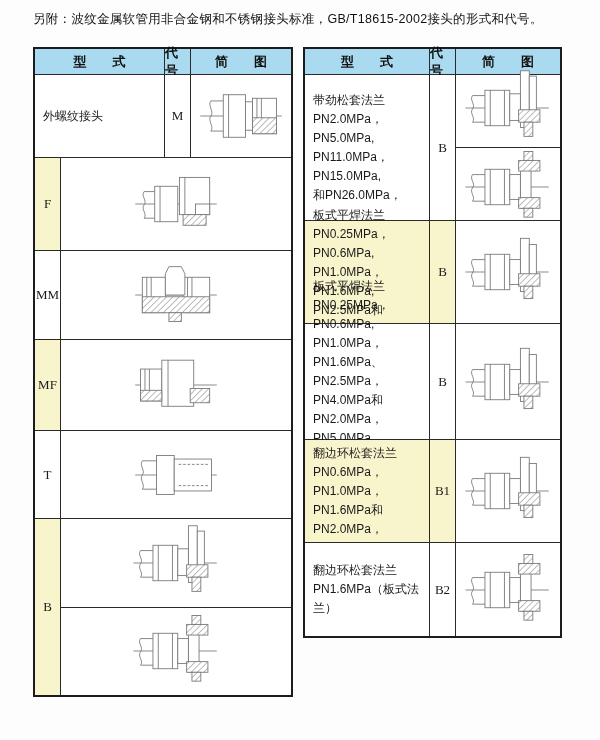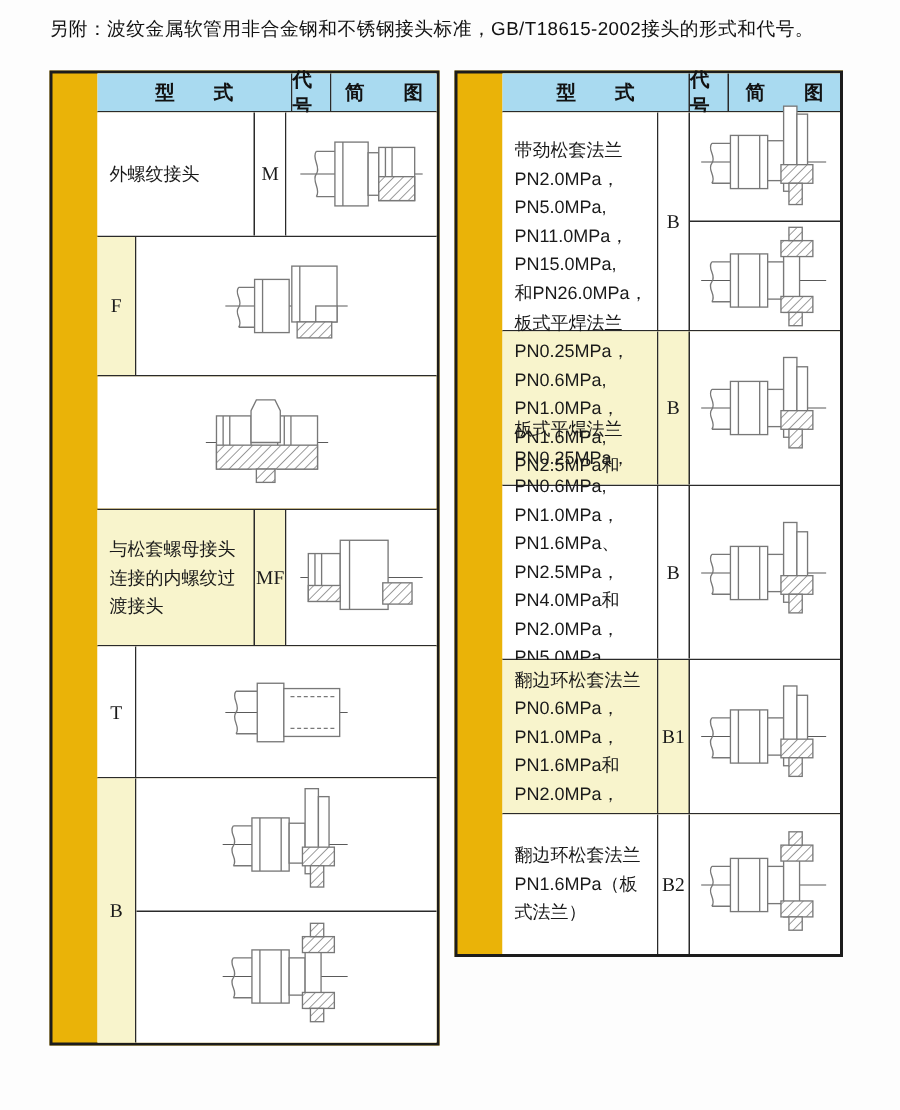--- a/index.html
+++ b/index.html
@@ -9,21 +9,21 @@
     font-family:"Liberation Sans","DejaVu Sans",sans-serif;
     position:relative;
     overflow:hidden;
   }
   .title {
     position:absolute; left:33px; top:11px; width:540px;
     font-size:12.5px; font-weight:normal; color:#111; letter-spacing:0.3px;
   }
   .tbl {
     position:absolute; top:47px;
-    border:2px solid #1c1c1c; background:#eab308;padding-left:30px;
+    border:2px solid #1c1c1c; background:#f97316;
   }
   #left-tbl  { left:33px;  width:260px; }
   #right-tbl { left:303px; width:259px; }
   .tr { display:flex; border-bottom:1px solid #2a2a2a; background:#fff; }
   .tr:last-child { border-bottom:none; }
   .td { border-right:1px solid #2a2a2a; height:100%; background:#fff; }
   .td:last-child { border-right:none; }
   #left-tbl  .td.type { width:130px; }
   #right-tbl .td.type { width:125px; }
   .td.code { width:26px; display:flex; align-items:center; justify-content:center;
@@ -172,29 +172,29 @@
   <div class="tr" style="height:93px">
     <div class="td code hl">F</div>
     <div class="td diagram">
       <svg class="diag" viewBox="0 0 100 88">
           <use href="#d-nut"></use>
         </svg>
     </div>
   </div>
 
   <div class="tr" style="height:89px">
+    <div class="td code">MM</div>
     <div class="td diagram">
       <svg class="diag" viewBox="0 0 100 88">
           <use href="#d-nipple"></use>
         </svg>
     </div>
   </div>
 
   <div class="tr" style="height:91px">
-    <div class="td type hl">与松套螺母接头连接的内螺纹过渡接头</div>
     <div class="td code hl">MF</div>
     <div class="td diagram">
       <svg class="diag" viewBox="0 0 100 88">
           <use href="#d-mf"></use>
         </svg>
     </div>
   </div>
 
   <div class="tr" style="height:88px">
     <div class="td code">T</div>

